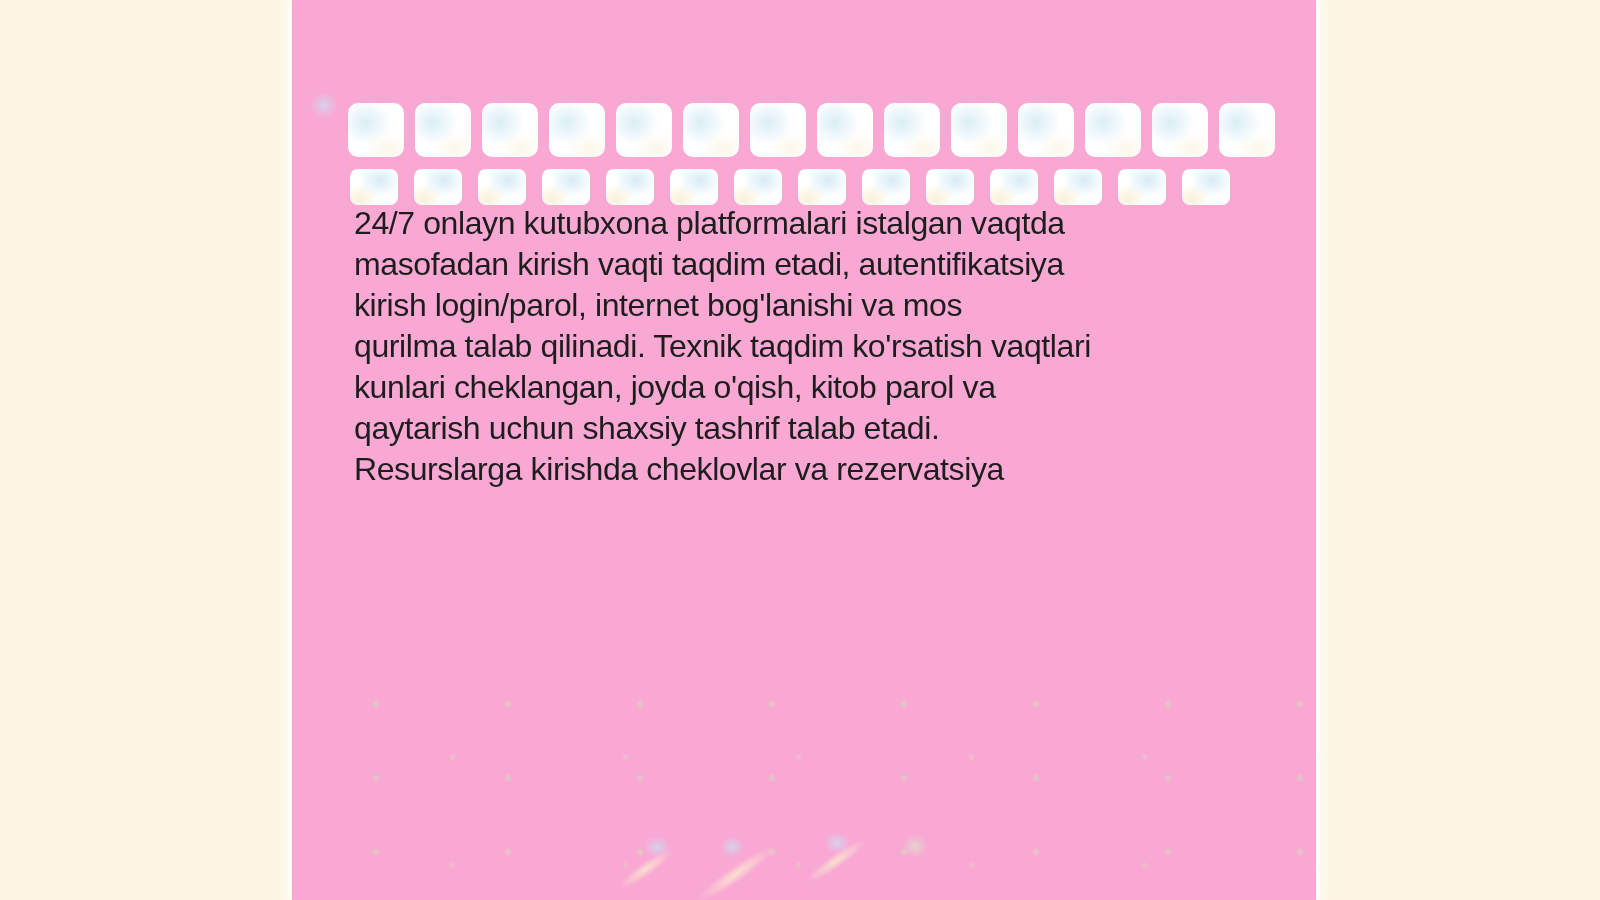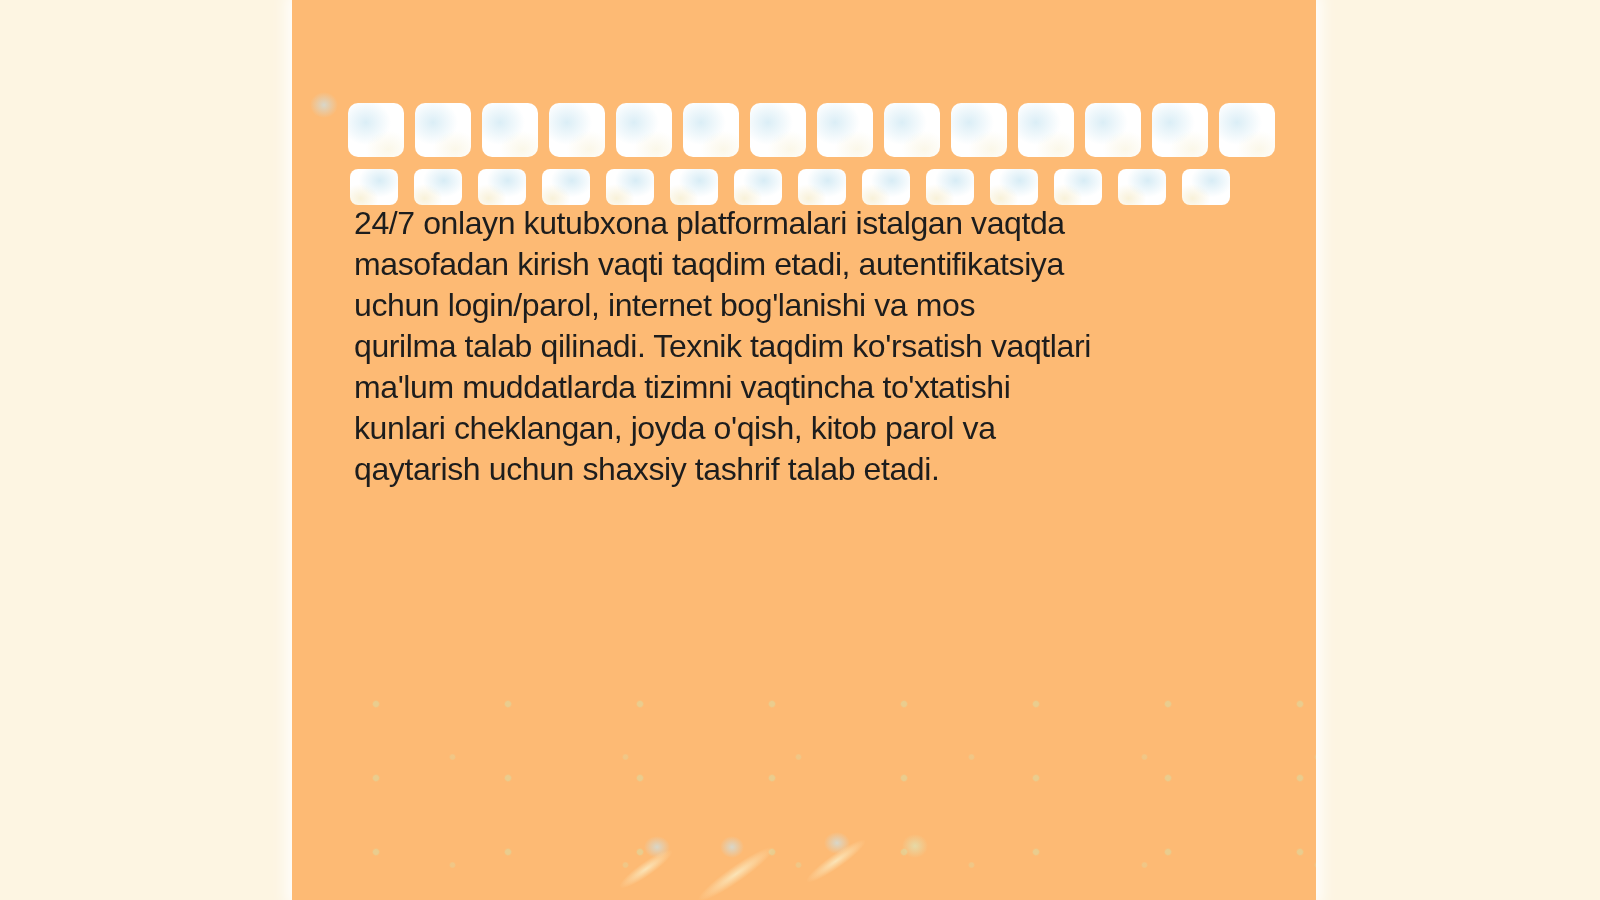--- a/index.html
+++ b/index.html
@@ -50,21 +50,21 @@
   }
   .smudge{position:absolute;border-radius:50%;pointer-events:none;}
   .smudge.blue{background:radial-gradient(closest-side, rgba(196,230,247,0.65), rgba(196,230,247,0));}
   .smudge.yellow{background:radial-gradient(closest-side, rgba(250,242,205,0.75), rgba(250,242,205,0));border-radius:10px;}
   .smudge.green{background:radial-gradient(closest-side, rgba(214,238,200,0.6), rgba(214,238,200,0));}
 </style>
 </head>
 <body style="background: rgb(253, 245, 226);">
 
 <div class="page">
-  <div class="card" style="background: #fdba74;">
+  <div class="card" style="background: #f9a8d4;">
 
     <div class="tofu-row tofu-row-1">
         <span class="tofu-a"></span>
         <span class="tofu-a"></span>
         <span class="tofu-a"></span>
         <span class="tofu-a"></span>
         <span class="tofu-a"></span>
         <span class="tofu-a"></span>
         <span class="tofu-a"></span>
         <span class="tofu-a"></span>
@@ -89,25 +89,25 @@
         <span class="tofu-b"></span>
         <span class="tofu-b"></span>
         <span class="tofu-b"></span>
         <span class="tofu-b"></span>
         <span class="tofu-b"></span>
       </div>
 
     <div class="article" style="color: rgb(29, 29, 29);">
         <div class="line">24/7 onlayn kutubxona platformalari istalgan vaqtda</div>
         <div class="line">masofadan kirish vaqti taqdim etadi, autentifikatsiya</div>
-        <div class="line">uchun login/parol, internet bog'lanishi va mos</div>
+        <div class="line">kirish login/parol, internet bog'lanishi va mos</div>
         <div class="line">qurilma talab qilinadi. Texnik taqdim ko'rsatish vaqtlari</div>
-        <div class="line">ma'lum muddatlarda tizimni vaqtincha to'xtatishi</div>
         <div class="line">kunlari cheklangan, joyda o'qish, kitob parol va</div>
         <div class="line">qaytarish uchun shaxsiy tashrif talab etadi.</div>
+        <div class="line">Resurslarga kirishda cheklovlar va rezervatsiya</div>
       </div>
 
     <div class="speckles"></div>
 
     <div class="smudge blue" style="left:18px;top:92px;width:28px;height:26px;"></div>
     <div class="smudge blue" style="left:352px;top:836px;width:26px;height:22px;"></div>
     <div class="smudge blue" style="left:428px;top:836px;width:24px;height:22px;"></div>
     <div class="smudge blue" style="left:532px;top:832px;width:26px;height:22px;"></div>
     <div class="smudge green" style="left:610px;top:834px;width:26px;height:24px;"></div>
     <div class="smudge yellow" style="left:322px;top:862px;width:64px;height:14px;transform:rotate(-35deg);"></div>

